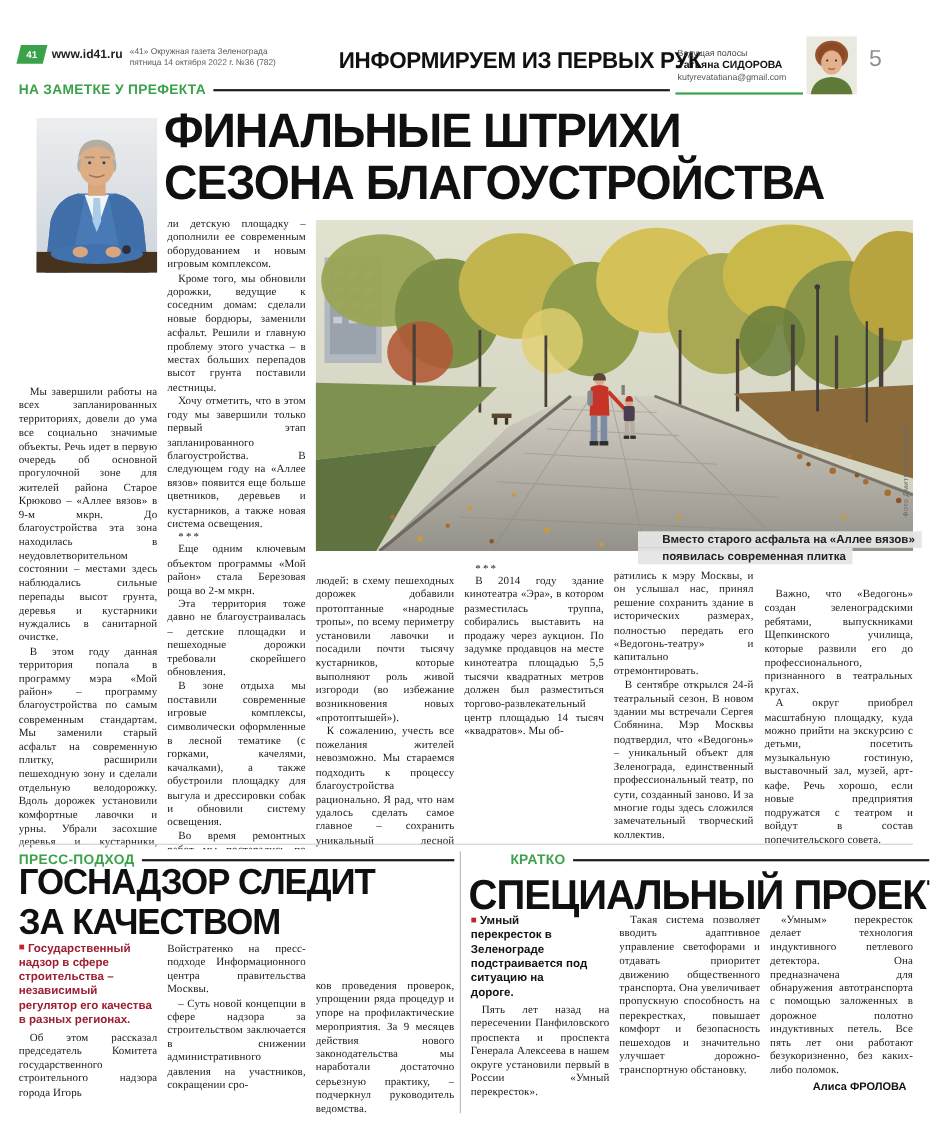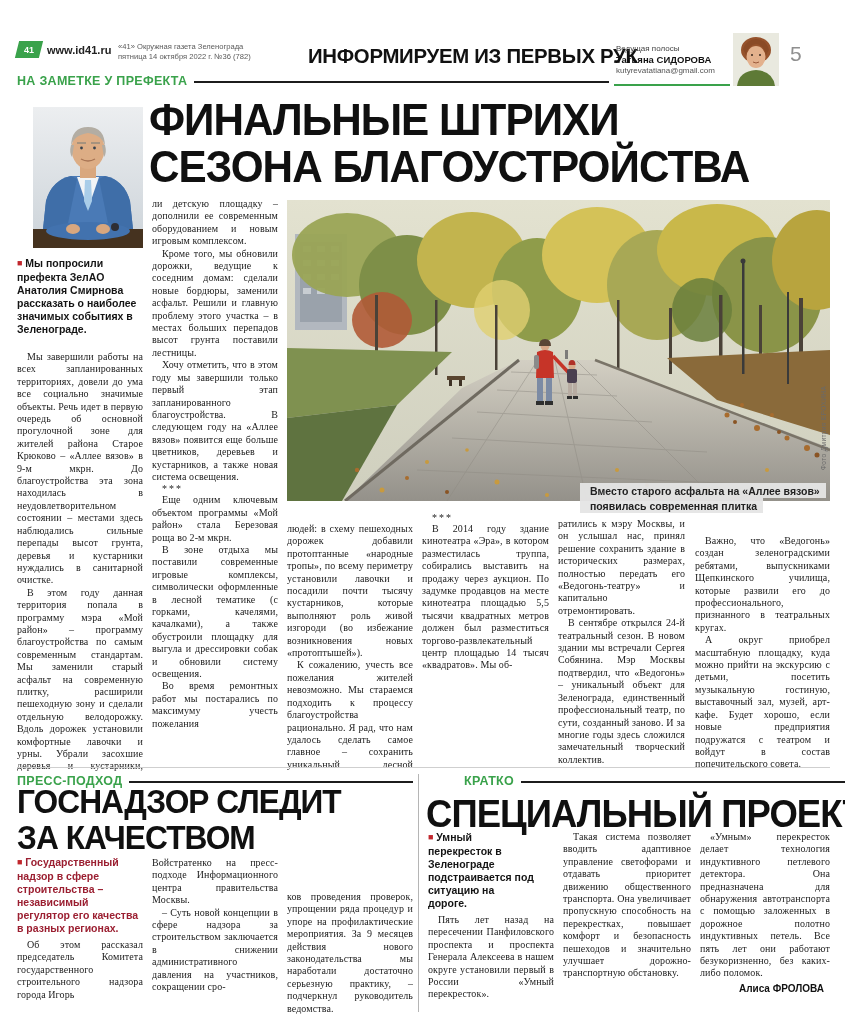--- a/index.html
+++ b/index.html
@@ -33,21 +33,21 @@
         line-height:13px;color:#141414;}
   .lead .bullet{font-size:9px;position:relative;top:-1px;}
 
   .bodycol{font-size:10px;line-height:12.4px;letter-spacing:0.1px;text-align:justify;overflow:hidden;}
   .bodycol p{margin:0;text-indent:10px;}
   .bodycol p.cont{text-indent:0;}
   .bodycol p.stars{text-indent:10px;letter-spacing:2px;line-height:11px;}
 
   .caption-line{display:table;background:rgba(229,229,229,0.95);color:#222;
     font-family:"Liberation Sans",sans-serif;font-weight:bold;font-size:10.5px;
-    line-height:12px;padding:2px 6px 1px 10px;}
+    line-height:12px;padding:2px 6px 1px 22px;}
   .photo-credit{writing-mode:vertical-rl;transform:rotate(180deg);
     font-family:"Liberation Sans",sans-serif;font-size:6.5px;color:#6a6a6a;letter-spacing:0.4px;}
 
   .author{font-family:"Liberation Sans",sans-serif;font-weight:bold;font-size:10px;
           text-align:right;padding-right:6px;margin-top:3px;color:#111;}
   .vrule{width:1px;background:#b5b5b5;}
   .hrule-light{height:1px;background:#cfcfcf;}
   svg{display:block;}
 </style>
 </head>
@@ -125,24 +125,20 @@
       <path d="M58,36 L67,36" stroke="#9a8d7c" stroke-width="1.6"></path>
       <path d="M48,52 Q55,56 62,52" stroke="#a87454" stroke-width="1.4" fill="none"></path>
       <rect x="0" y="122" width="110" height="19" fill="#45321f"></rect>
       <ellipse cx="55" cy="124" rx="42" ry="9" fill="#4272ae"></ellipse>
       <ellipse cx="40" cy="122" rx="7" ry="5" fill="#d9a77e"></ellipse>
       <ellipse cx="70" cy="122" rx="7" ry="5" fill="#d9a77e"></ellipse>
       <circle cx="82" cy="120" r="4" fill="#2e2e34"></circle>
     </svg>
   </div>
 
-  <div class="abs lead" style="left:17px;top:257px;width:124px;">
-    <span class="bullet" style="color:#c1272d;">■</span>
-    <span>Мы попросили префекта ЗелАО Анатолия Смирнова рассказать о наиболее значимых событиях в Зеленограде.</span>
-  </div>
 
   <div class="abs" style="left:287px;top:200px;width:543px;height:301px;">
     <svg viewBox="0 0 543 301" width="543" height="301" preserveAspectRatio="none">
       <defs>
         <linearGradient id="sky" x1="0" y1="0" x2="0" y2="1">
           <stop offset="0" stop-color="#e3e2d0"></stop>
             <stop offset="1" stop-color="#cfcfbe"></stop>
         </linearGradient>
         <linearGradient id="pg" x1="0" y1="0" x2="0" y2="1">
           <stop offset="0" stop-color="#d3cfc3"></stop>
@@ -276,38 +272,39 @@
   <div class="abs bodycol" style="left:17px;top:351px;width:126px;height:420px;">
       <p>Мы завершили работы на всех запланированных территориях, довели до ума все социально значимые объекты. Речь идет в первую очередь об основной прогулочной зоне для жителей района Старое Крюково – «Аллее вязов» в 9-м мкрн. До благоустройства эта зона находилась в неудовлетворительном состоянии – местами здесь наблюдались сильные перепады высот грунта, деревья и кустарники нуждались в санитарной очистке.</p>
       <p>В этом году данная территория попала в программу мэра «Мой район» – программу благоустройства по самым современным стандартам. Мы заменили старый асфальт на современную плитку, расширили пешеходную зону и сделали отдельную велодорожку. Вдоль дорожек установили комфортные лавочки и урны. Убрали засохшие деревья и кустарники, взамен высадили новые. Обнови-</p>
     </div>
   <div class="abs bodycol" style="left:152px;top:198px;width:126px;height:574px;">
       <p class="cont">ли детскую площадку – дополнили ее современным оборудованием и новым игровым комплексом.</p>
       <p>Кроме того, мы обновили дорожки, ведущие к соседним домам: сделали новые бордюры, заменили асфальт. Решили и главную проблему этого участка – в местах больших перепадов высот грунта поставили лестницы.</p>
       <p>Хочу отметить, что в этом году мы завершили только первый этап запланированного благоустройства. В следующем году на «Аллее вязов» появится еще больше цветников, деревьев и кустарников, а также новая система освещения.</p>
       <p class="stars">***</p>
       <p>Еще одним ключевым объектом программы «Мой район» стала Березовая роща во 2-м мкрн.</p>
+      <p>Эта территория тоже давно не благоустраивалась – детские площадки и пешеходные дорожки требовали скорейшего обновления.</p>
       <p>В зоне отдыха мы поставили современные игровые комплексы, символически оформленные в лесной тематике (с горками, качелями, качалками), а также обустроили площадку для выгула и дрессировки собак и обновили систему освещения.</p>
       <p>Во время ремонтных работ мы постарались по максимуму учесть пожелания</p>
     </div>
   <div class="abs bodycol" style="left:287px;top:523px;width:126px;height:248px;">
       <p class="cont">людей: в схему пешеходных дорожек добавили протоптанные «народные тропы», по всему периметру установили лавочки и посадили почти тысячу кустарников, которые выполняют роль живой изгороди (во избежание возникновения новых «протоптышей»).</p>
       <p>К сожалению, учесть все пожелания жителей невозможно. Мы стараемся подходить к процессу благоустройства рационально. Я рад, что нам удалось сделать самое главное – сохранить уникальный лесной ландшафт этого места.</p>
     </div>
   <div class="abs bodycol" style="left:422px;top:512px;width:127px;height:259px;">
       <p class="stars">***</p>
       <p>В 2014 году здание кинотеатра «Эра», в котором разместилась труппа, собирались выставить на продажу через аукцион. По задумке продавцов на месте кинотеатра площадью 5,5 тысячи квадратных метров должен был разместиться торгово-развлекательный центр площадью 14 тысяч «квадратов». Мы об-</p>
     </div>
   <div class="abs bodycol" style="left:558px;top:518px;width:127px;height:253px;">
       <p class="cont">ратились к мэру Москвы, и он услышал нас, принял решение сохранить здание в исторических размерах, полностью передать его «Ведогонь-театру» и капитально отремонтировать.</p>
       <p>В сентябре открылся 24-й театральный сезон. В новом здании мы встречали Сергея Собянина. Мэр Москвы подтвердил, что «Ведогонь» – уникальный объект для Зеленограда, единственный профессиональный театр, по сути, созданный заново. И за многие годы здесь сложился замечательный творческий коллектив.</p>
     </div>
   <div class="abs bodycol" style="left:695px;top:535px;width:135px;height:236px;">
       <p>Важно, что «Ведогонь» создан зеленоградскими ребятами, выпускниками Щепкинского училища, которые развили его до профессионального, признанного в театральных кругах.</p>
-      <p>А округ приобрел масштабную площадку, куда можно прийти на экскурсию с детьми, посетить музыкальную гостиную, выставочный зал, музей, арт-кафе. Будет хорошо, если новые предприятия подружатся с театром и войдут в состав попечительского совета.</p>
+      <p>А округ приобрел масштабную площадку, куда можно прийти на экскурсию с детьми, посетить музыкальную гостиную, выставочный зал, музей, арт-кафе. Речь хорошо, если новые предприятия подружатся с театром и войдут в состав попечительского совета.</p>
     </div>
 
   <div class="abs hrule-light" style="left:17px;top:767px;width:813px;"></div>
 
   <div class="abs label-row" style="left:17px;top:774px;width:396px;">
     <span class="sec-label" style="color:#3aa24b;">ПРЕСС-ПОДХОД</span>
   </div>
   <div class="abs" style="left:17px;top:784px;">
     <div class="headline hl-mid">ГОСНАДЗОР СЛЕДИТ</div>
     <div class="headline hl-mid">ЗА КАЧЕСТВОМ</div>

